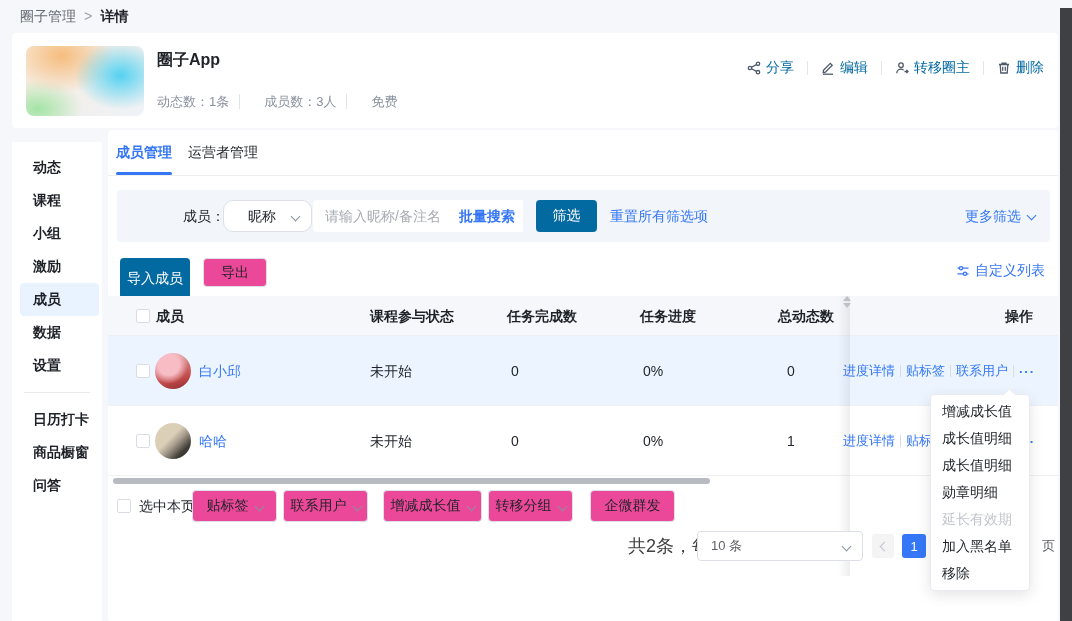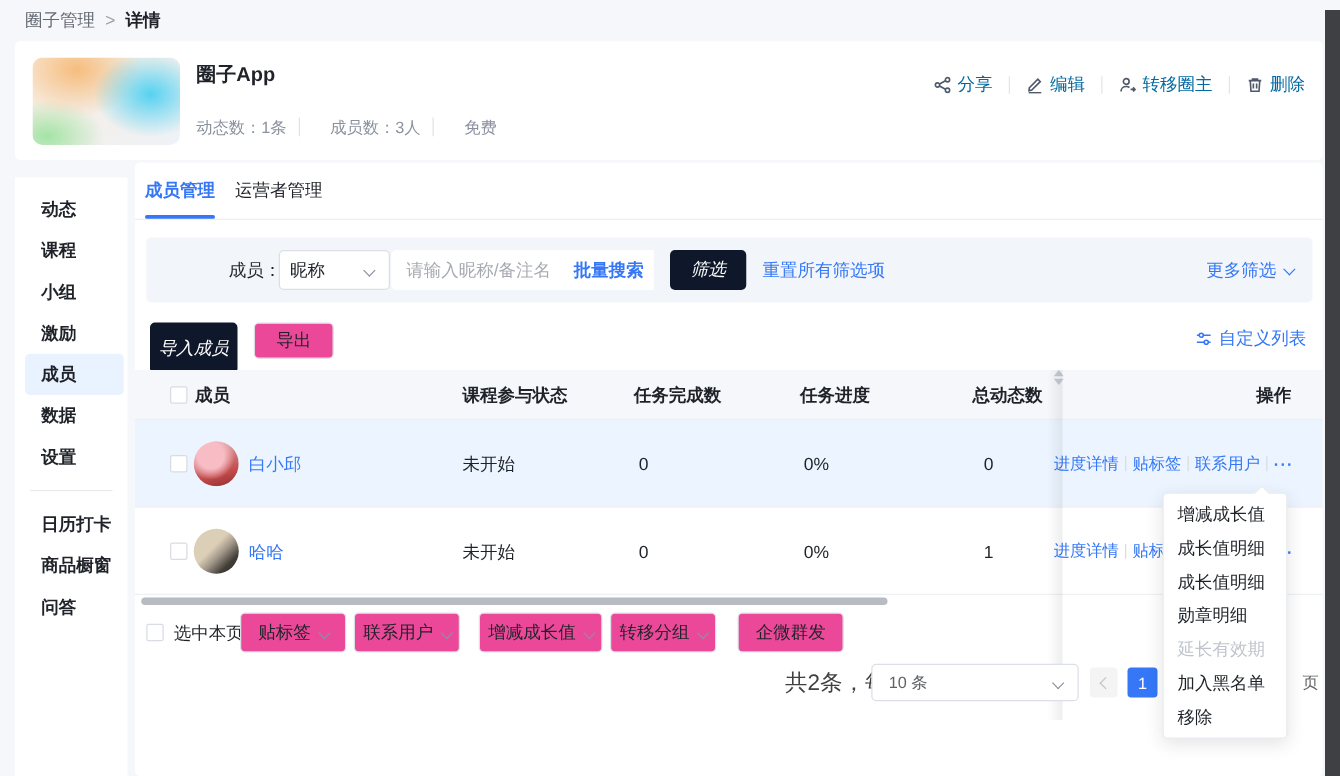--- a/index.html
+++ b/index.html
@@ -42,26 +42,26 @@
 
   .tabs { position:absolute; left:0; top:0; width:100%; height:46px; border-bottom:1px solid #edeff2; }
   .tab { position:absolute; top:0; height:45px; line-height:45px; font-size:14px; cursor:pointer; }
   .tab1 { left:8px; color:#3577f6; font-weight:bold; }
   .tab1::after { content:""; position:absolute; left:0; bottom:0; width:100%; height:3px; background:#3577f6; border-radius:2px; }
   .tab2 { left:80px; color:#1f2329; }
 
   .filterbar { left:9px; top:60px; width:933px; height:52px; background:#f2f5f9; border-radius:4px; }
   .f-label { left:66px; top:0; line-height:52px; font-size:14px; }
   .box { background:#fff; border:1px solid #dcdfe6; border-radius:4px; }
-  .f-select { left:106px; top:10px; width:89px; height:32px; line-height:30px; font-size:14px; padding-left:8px; cursor:pointer; }
+  .f-select { left:106px; top:10px; width:89px; height:32px; line-height:30px; font-size:14px; padding-left:24px; cursor:pointer;border-radius:10px; }
   .f-input { left:196px; top:10px; width:210px; height:32px; background:#fff; border-radius:4px 0 0 4px; line-height:32px; }
   .placeholder { position:absolute; left:12px; top:0; color:#a8abb2; font-size:14px; }
   .batch-link { position:absolute; right:8px; top:0; color:#3577f6; font-size:14px; font-weight:bold; cursor:pointer; }
   .btn { display:flex; align-items:center; justify-content:center; border-radius:4px; font-size:14px; cursor:pointer; }
-  .btn-primary { background:#0f172a; color:#fff;font-style:italic; }
+  .btn-primary { background:#0369a1; color:#fff; }
   .btn-plain { background:#ec4899; border:1px solid #dcdfe6; color:#1f2329; }
   .f-filter-btn { left:419px; top:10px; width:61px; height:32px; }
   .f-reset { left:493px; top:0; line-height:52px; font-size:14px; color:#3577f6; cursor:pointer; }
   .f-more { right:15px; top:0; line-height:52px; font-size:14px; color:#3577f6; cursor:pointer; }
 
   .chev { display:inline-block; width:7px; height:7px; border-right:1.4px solid currentColor; border-bottom:1.4px solid currentColor; transform:rotate(45deg); margin-left:7px; vertical-align:2px; }
   .chev.gray { color:#8a919f; }
   .sel-chev { position:absolute; right:12px; top:12px; }
 
   .btn-import { left:12px; top:128px; width:70px; height:41px; }

